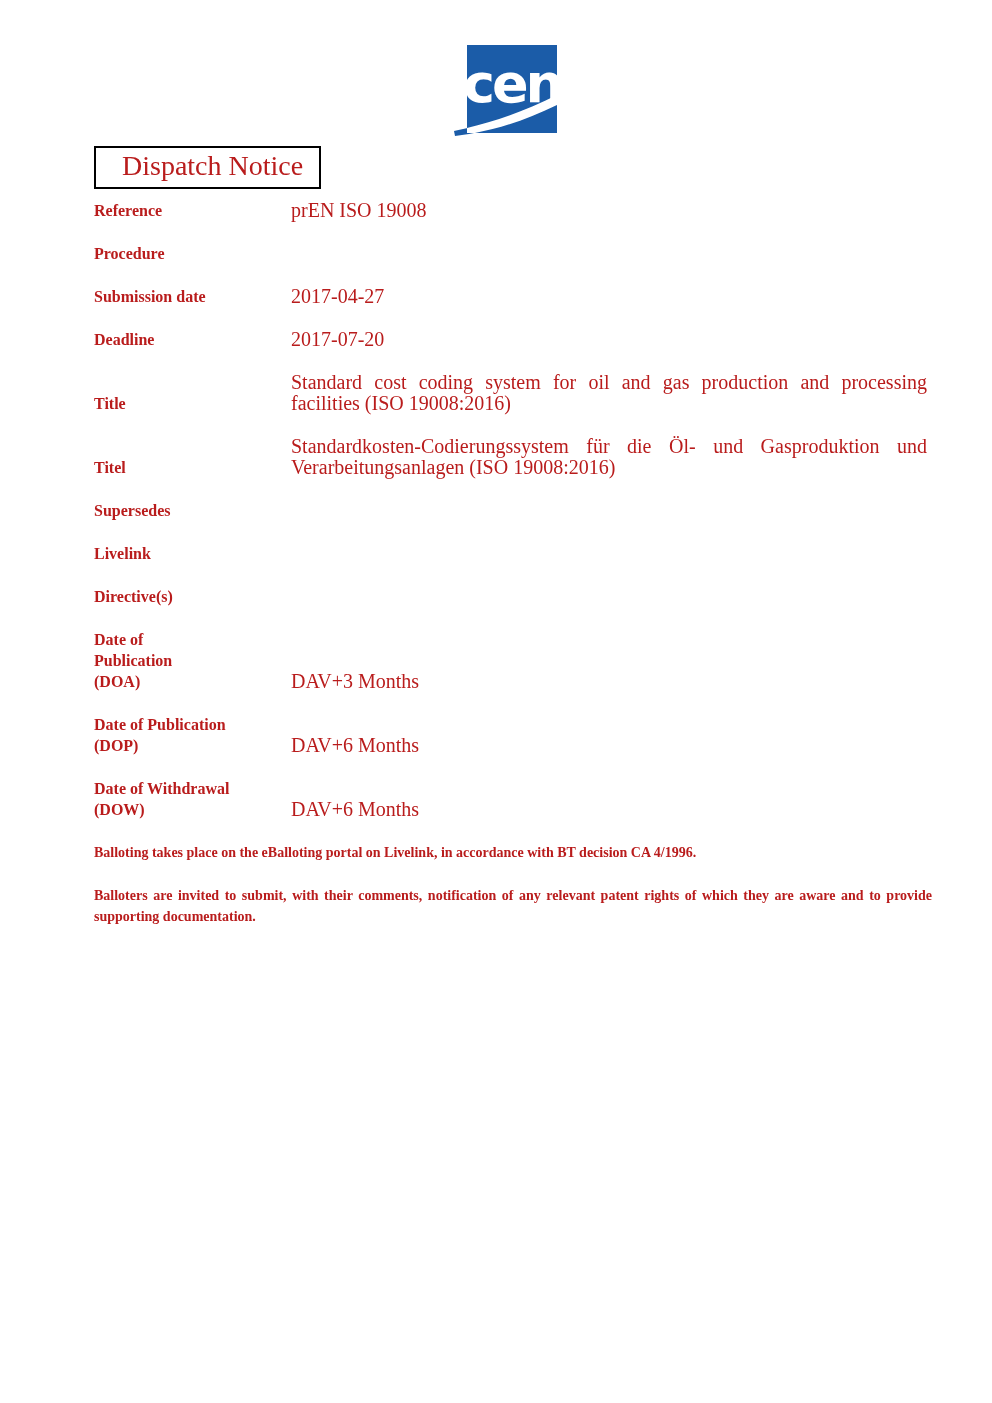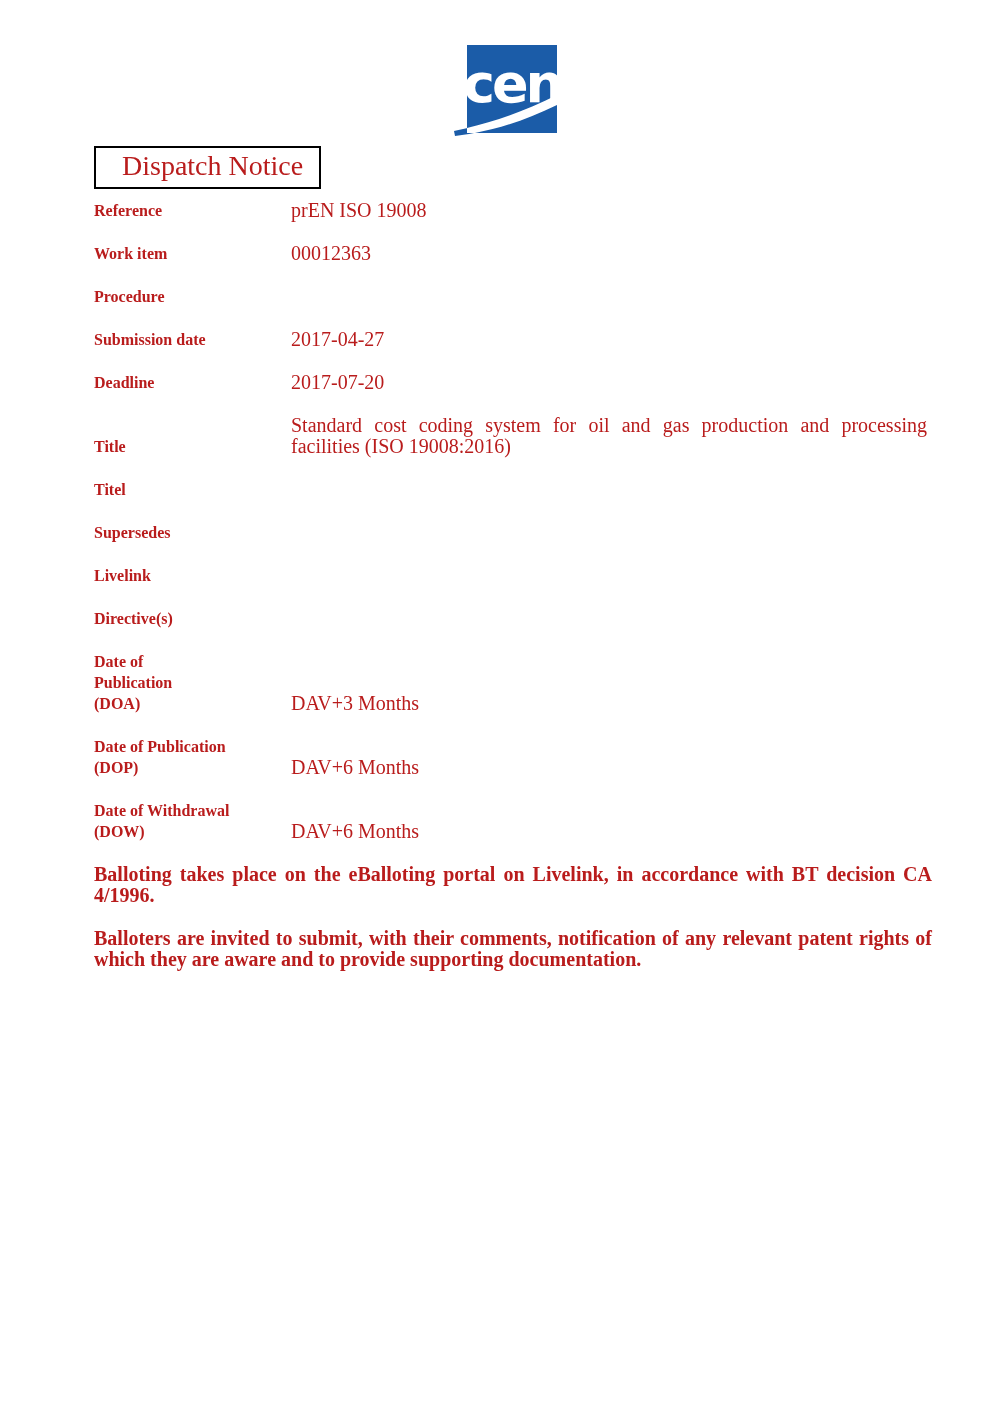--- a/index.html
+++ b/index.html
@@ -54,21 +54,21 @@
     flex: 0 0 636px;
     width: 636px;
     font-size: 20px;
     line-height: 21px;
     text-align: justify;
   }
   .para {
     margin: 8px 0 22px 0;
     width: 838px;
     font-weight: bold;
-    font-size: 20px;
+    font-size: 14px;
     line-height: 21px;
     text-align: justify;
   }
   .para:first-of-type { margin-top: 1px; }
 </style>
 </head>
 <body>
 
 <div class="page">
 
@@ -89,24 +89,20 @@
   <div class="content">
 
     <div class="title-box">Dispatch Notice</div>
 
     <div class="rows">
   <div class="row">
     <div class="label">Reference</div>
     <div class="value">prEN ISO 19008</div>
   </div>
 
-  <div class="row">
-    <div class="label">Work item</div>
-    <div class="value">00012363</div>
-  </div>
 
   <div class="row">
     <div class="label">Procedure</div>
   </div>
 
   <div class="row">
     <div class="label">Submission date</div>
     <div class="value">2017-04-27</div>
   </div>
 
@@ -116,20 +112,21 @@
   </div>
 
   <div class="row">
     <div class="label">Title</div>
     <div class="value">Standard cost coding system for oil and gas production and processing facilities (ISO 19008:2016)</div>
   </div>
 
 
   <div class="row">
     <div class="label">Titel</div>
+    <div class="value">Standardkosten-Codierungssystem für die Öl- und Gasproduktion und Verarbeitungsanlagen (ISO 19008:2016)</div>
   </div>
 
 
   <div class="row">
     <div class="label">Supersedes</div>
     <div class="value"></div>
   </div>
 
   <div class="row">
     <div class="label">Livelink</div>

